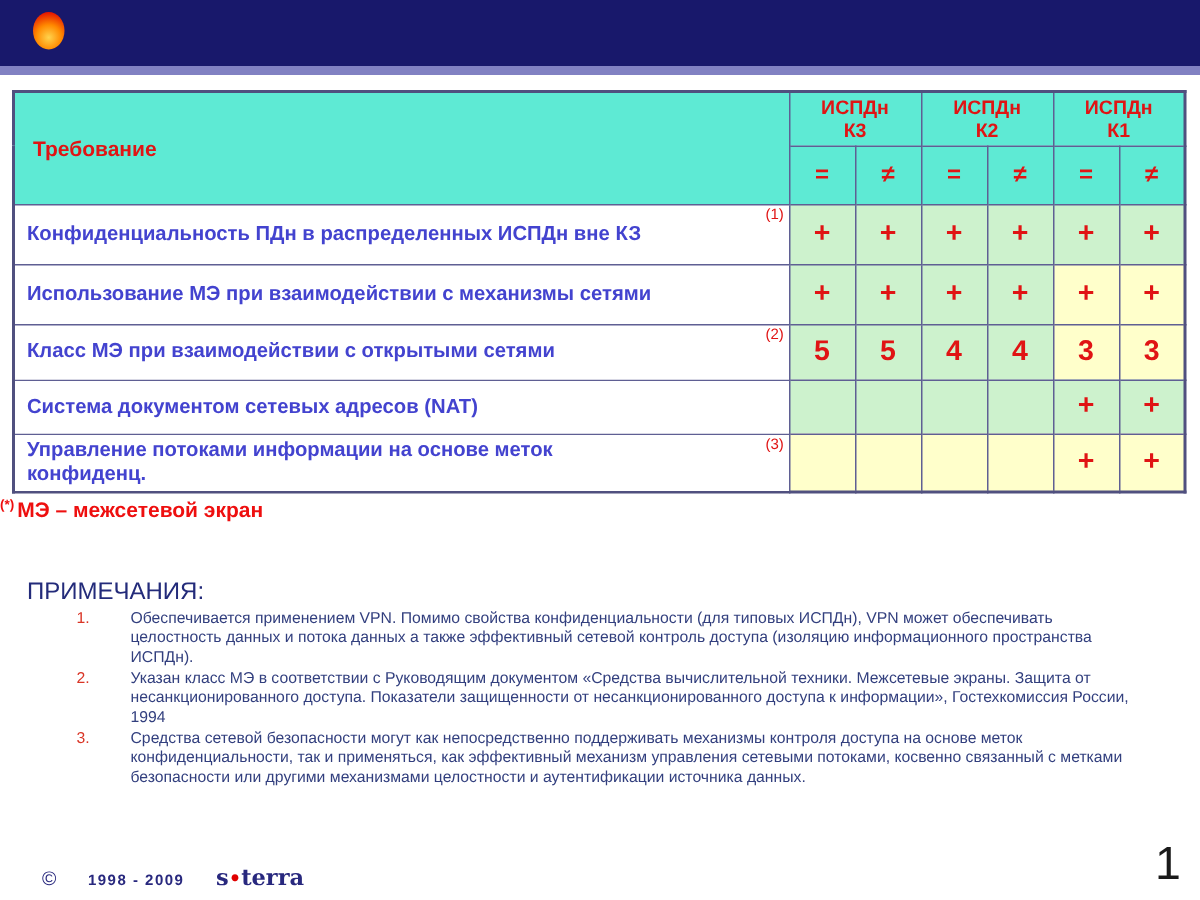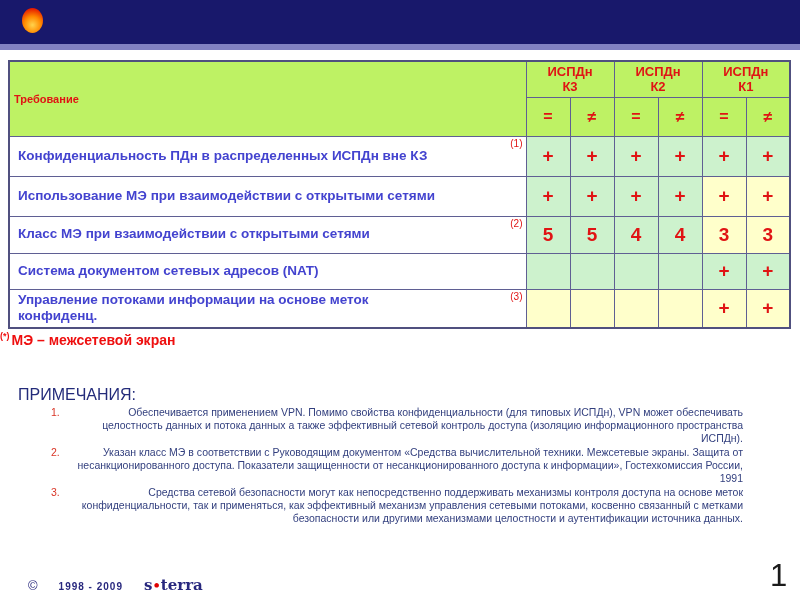--- a/index.html
+++ b/index.html
@@ -19,22 +19,22 @@
     text-shadow: 2px 2px 2px rgba(0,0,0,0.85); white-space:nowrap;
   }
   .title-sup { font-size:13px; vertical-align:super; }
   
   table.req-table {
     position:absolute; left:8px; top:60px; width:782px;
     border-collapse:collapse; table-layout:fixed;
     border:2px solid #50507f;
   }
   .req-table th, .req-table td { border:1px solid #5f5f93; padding:0; }
-  .req-table thead th { background:#bef264; color:#e01414; }
-  th.req-h { font-size:11px; text-align:left; padding-left:4px; font-weight:bold; }
+  .req-table thead th { background:#5eead4; color:#e01414; }
+  th.req-h { font-size:14px; text-align:left; padding-left:12px; font-weight:bold; }
   th.grp   { font-size:13px; font-weight:bold; line-height:1.2; white-space:pre-line; }
   th.sub   { font-size:16px; font-weight:bold; }
   thead tr:nth-child(1) { height:36px; }
   thead tr:nth-child(2) { height:39px; }
   tbody tr:nth-child(1) { height:40px; }
   tbody tr:nth-child(2) { height:40px; }
   tbody tr:nth-child(3) { height:37px; }
   tbody tr:nth-child(4) { height:36px; }
   tbody tr:nth-child(5) { height:39px; }
   td.req {
@@ -49,21 +49,21 @@
   td.cell { text-align:center; color:#e01414; font-weight:bold; font-size:19px; }
   
   .mefootnote {
     position:absolute; left:0; top:331px; color:#ee0f0f; font-weight:bold; font-size:14px;
   }
   .mefootnote .sup { font-size:9px; vertical-align:super; margin-right:2px; }
   .notes { position:absolute; left:18px; top:386px; width:745px; }
   .notes-heading { color:#232b7a; font-size:16px; margin-bottom:2px; }
   .note-item { display:flex; align-items:flex-start; margin-bottom:1px; }
   .note-num  { color:#d93425; font-size:10.5px; width:16px; margin-left:33px; flex:none; }
-  .note-text { color:#323f7e; font-size:10.5px; line-height:1.24; width:668px; margin-left:8px;text-align:right; }
+  .note-text { color:#323f7e; font-size:10.5px; line-height:1.24; width:668px; margin-left:20px; }
   
   .footer { position:absolute; left:28px; top:576px; display:flex; align-items:baseline; color:#28287e; }
   .copy-sym { font-size:13px; }
   .copy-years { font-size:10px; font-weight:bold; margin-left:21px; letter-spacing:1px; }
   .logo { margin-left:21px; font-family:"DejaVu Serif", serif; font-weight:bold; font-size:15px; color:#28287e; }
   .logo .dot { color:#e00000; font-size:13px; }
   .page-number { position:absolute; left:770px; top:558px; font-size:31px; color:#1a1a1a; }
 </style>
 </head>
 <body>
@@ -108,21 +108,21 @@
         <tr>
           <td class="req">Конфиденциальность ПДн в распределенных ИСПДн вне КЗ<span class="fnote">(1)</span></td>
           <td class="cell" style="background: rgb(205, 242, 205);">+</td>
           <td class="cell" style="background: rgb(205, 242, 205);">+</td>
           <td class="cell" style="background: rgb(205, 242, 205);">+</td>
           <td class="cell" style="background: rgb(205, 242, 205);">+</td>
           <td class="cell" style="background: rgb(205, 242, 205);">+</td>
           <td class="cell" style="background: rgb(205, 242, 205);">+</td>
         </tr>
         <tr>
-          <td class="req">Использование МЭ при взаимодействии с открытыми сетями</td>
+          <td class="req">Использование МЭ при взаимодействии с механизмы сетями</td>
           <td class="cell" style="background: rgb(205, 242, 205);">+</td>
           <td class="cell" style="background: rgb(205, 242, 205);">+</td>
           <td class="cell" style="background: rgb(205, 242, 205);">+</td>
           <td class="cell" style="background: rgb(205, 242, 205);">+</td>
           <td class="cell" style="background: rgb(255, 255, 203);">+</td>
           <td class="cell" style="background: rgb(255, 255, 203);">+</td>
         </tr>
         <tr>
           <td class="req">Класс МЭ при взаимодействии с открытыми сетями<span class="fnote">(2)</span></td>
           <td class="cell" style="background: rgb(205, 242, 205);">5</td>
@@ -158,21 +158,21 @@
 
   <div class="notes">
     <div class="notes-heading">ПРИМЕЧАНИЯ:</div>
     <div id="notes-list">
         <div class="note-item">
           <span class="note-num">1.</span>
           <span class="note-text">Обеспечивается применением VPN. Помимо свойства конфиденциальности (для типовых ИСПДн), VPN может обеспечивать целостность данных и потока данных а также эффективный сетевой контроль доступа (изоляцию информационного пространства ИСПДн).</span>
         </div>
         <div class="note-item">
           <span class="note-num">2.</span>
-          <span class="note-text">Указан класс МЭ в соответствии с Руководящим документом «Средства вычислительной техники. Межсетевые экраны. Защита от несанкционированного доступа. Показатели защищенности от несанкционированного доступа к информации», Гостехкомиссия России, 1991</span>
+          <span class="note-text">Указан класс МЭ в соответствии с Руководящим документом «Средства вычислительной техники. Межсетевые экраны. Защита от несанкционированного доступа. Показатели защищенности от несанкционированного доступа к информации», Гостехкомиссия России, 1994</span>
         </div>
         <div class="note-item">
           <span class="note-num">3.</span>
           <span class="note-text">Средства сетевой безопасности могут как непосредственно поддерживать механизмы контроля доступа на основе меток конфиденциальности, так и применяться, как эффективный механизм управления сетевыми потоками, косвенно связанный с метками безопасности или другими механизмами целостности и аутентификации источника данных.</span>
         </div>
       </div>
   </div>
 
   <div class="footer">
     <span class="copy-sym">©</span>

